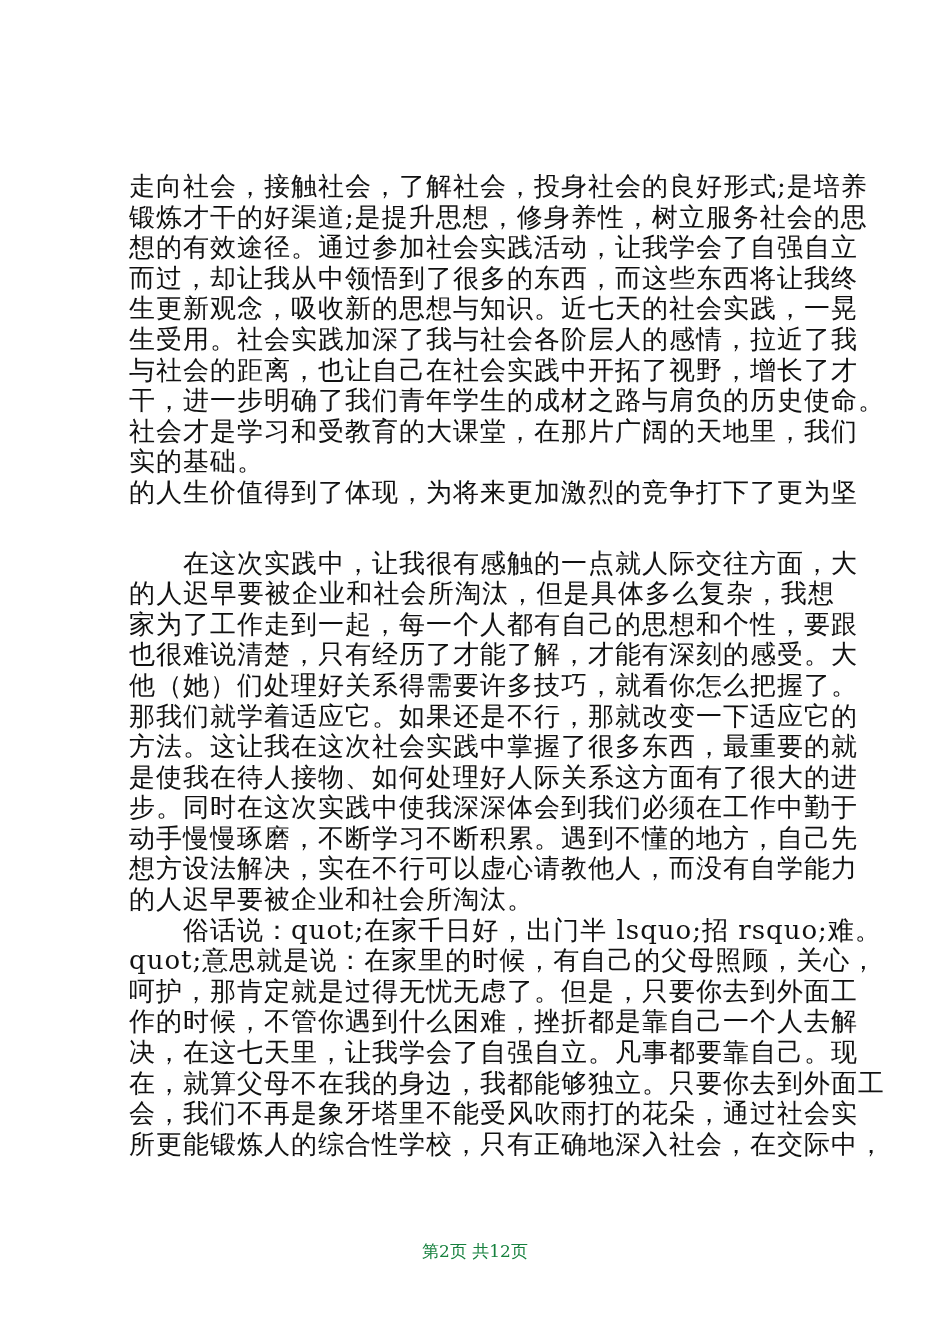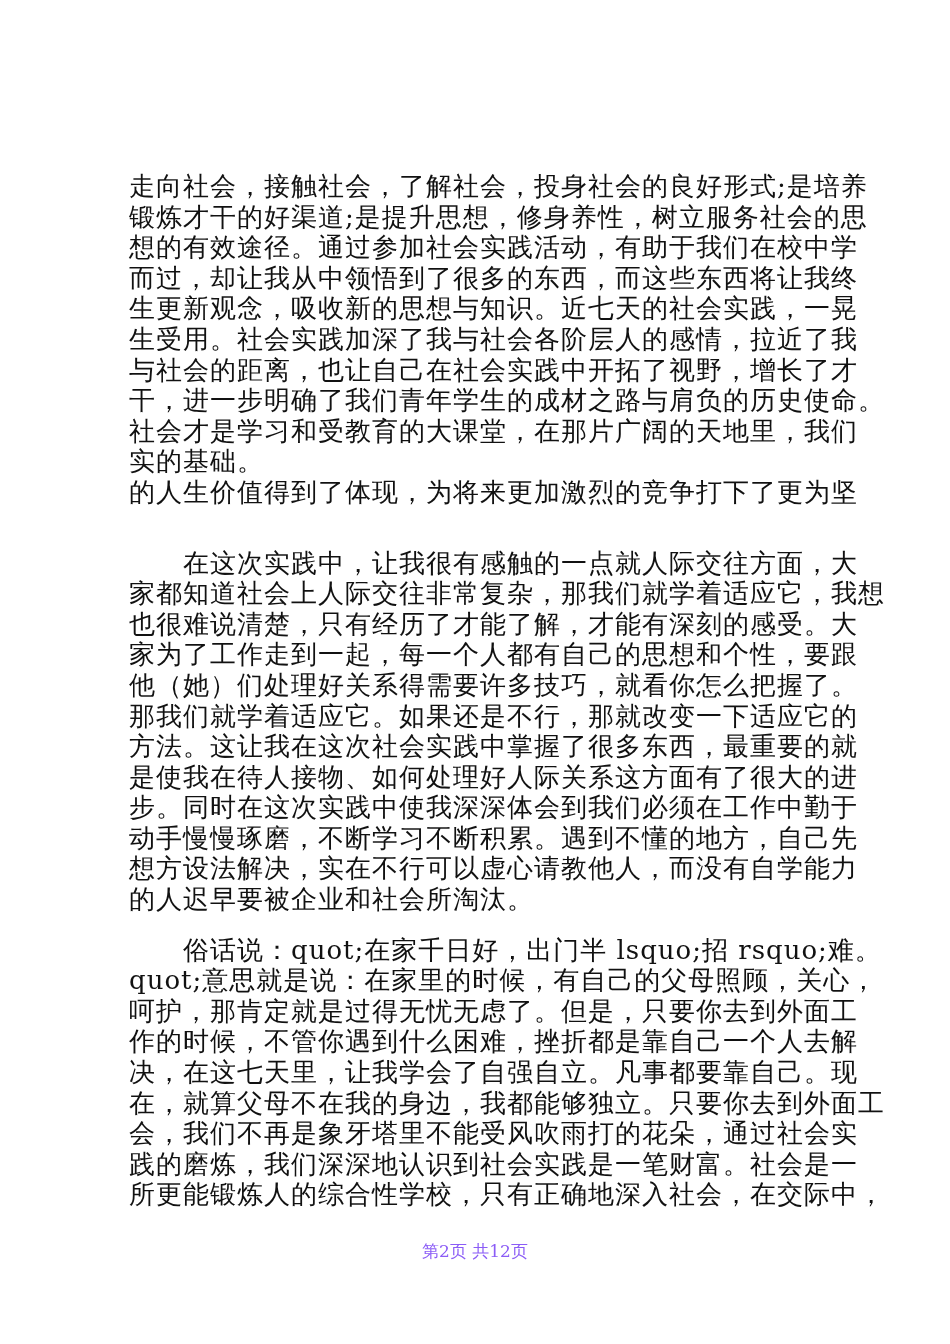--- a/index.html
+++ b/index.html
@@ -11,61 +11,60 @@
     font-size: 26px; line-height: 30.6px; color: #111;
     letter-spacing: 1px;
     text-align: justify;
   }
   .para { margin: 0; }
   .para.indent { text-indent: 54px; }
   .line { display: block; white-space: nowrap; text-align: justify; text-align-last: justify; }
   .line.last { text-align-last: left; }
   .footer {
     position: absolute; left: 0; top: 1240px; width: 950px; text-align: center;
-    font-family: "DejaVu Serif", "Liberation Serif", serif; font-size: 17px; color: #8b5cf6;
+    font-family: "DejaVu Serif", "Liberation Serif", serif; font-size: 17px; color: #15803d;
   }
 </style>
 </head>
 <body>
 
 <div class="page">
   <div class="content" id="content">
       <div class="para">
         <span class="line">走向社会，接触社会，了解社会，投身社会的良好形式;是培养</span>
         <span class="line">锻炼才干的好渠道;是提升思想，修身养性，树立服务社会的思</span>
-        <span class="line">想的有效途径。通过参加社会实践活动，有助于我们在校中学</span>
+        <span class="line">想的有效途径。通过参加社会实践活动，让我学会了自强自立</span>
         <span class="line">而过，却让我从中领悟到了很多的东西，而这些东西将让我终</span>
         <span class="line">生更新观念，吸收新的思想与知识。近七天的社会实践，一晃</span>
         <span class="line">生受用。社会实践加深了我与社会各阶层人的感情，拉近了我</span>
         <span class="line">与社会的距离，也让自己在社会实践中开拓了视野，增长了才</span>
         <span class="line">干，进一步明确了我们青年学生的成材之路与肩负的历史使命。</span>
         <span class="line">社会才是学习和受教育的大课堂，在那片广阔的天地里，我们</span>
         <span class="line last">实的基础。</span>
         <span class="line">的人生价值得到了体现，为将来更加激烈的竞争打下了更为坚</span>
       </div>
       <div class="para indent" style="text-indent: 0px;">
         <span class="line" style="padding-left: 54px; margin-top: 40px;">在这次实践中，让我很有感触的一点就人际交往方面，大</span>
-        <span class="line">家都知道社会上人际交往非常复杂，那我们就学着适应它，我想</span>
+        <span class="line">的人迟早要被企业和社会所淘汰，但是具体多么复杂，我想</span>
+        <span class="line">家为了工作走到一起，每一个人都有自己的思想和个性，要跟</span>
         <span class="line">也很难说清楚，只有经历了才能了解，才能有深刻的感受。大</span>
-        <span class="line">家为了工作走到一起，每一个人都有自己的思想和个性，要跟</span>
         <span class="line">他（她）们处理好关系得需要许多技巧，就看你怎么把握了。</span>
         <span class="line">那我们就学着适应它。如果还是不行，那就改变一下适应它的</span>
         <span class="line">方法。这让我在这次社会实践中掌握了很多东西，最重要的就</span>
         <span class="line">是使我在待人接物、如何处理好人际关系这方面有了很大的进</span>
         <span class="line">步。同时在这次实践中使我深深体会到我们必须在工作中勤于</span>
         <span class="line">动手慢慢琢磨，不断学习不断积累。遇到不懂的地方，自己先</span>
         <span class="line">想方设法解决，实在不行可以虚心请教他人，而没有自学能力</span>
         <span class="line last">的人迟早要被企业和社会所淘汰。</span>
       </div>
       <div class="para indent" style="text-indent: 0px;">
-        <span class="line" style="padding-left: 54px; margin-top: 20px;">俗话说：quot;在家千日好，出门半 lsquo;招 rsquo;难。</span>
+        <span class="line" style="padding-left: 54px;">俗话说：quot;在家千日好，出门半 lsquo;招 rsquo;难。</span>
         <span class="line">quot;意思就是说：在家里的时候，有自己的父母照顾，关心，</span>
         <span class="line">呵护，那肯定就是过得无忧无虑了。但是，只要你去到外面工</span>
         <span class="line">作的时候，不管你遇到什么困难，挫折都是靠自己一个人去解</span>
         <span class="line">决，在这七天里，让我学会了自强自立。凡事都要靠自己。现</span>
         <span class="line">在，就算父母不在我的身边，我都能够独立。只要你去到外面工</span>
         <span class="line">会，我们不再是象牙塔里不能受风吹雨打的花朵，通过社会实</span>
-        <span class="line">践的磨炼，我们深深地认识到社会实践是一笔财富。社会是一</span>
         <span class="line">所更能锻炼人的综合性学校，只有正确地深入社会，在交际中，</span>
       </div>
     </div>
   <div class="footer">第2页 共12页</div>
 </div>
 
 </body></html>

